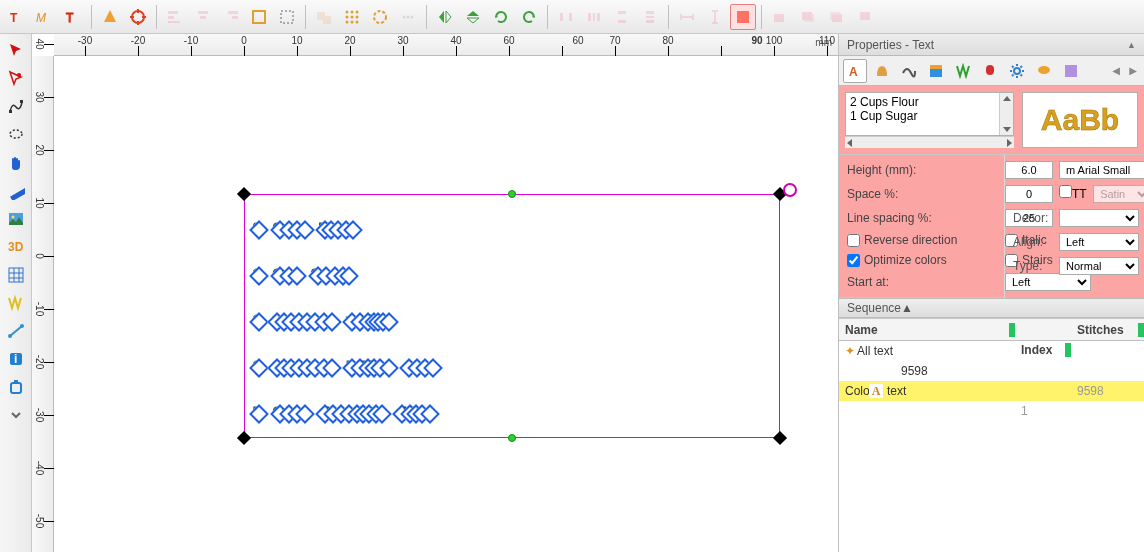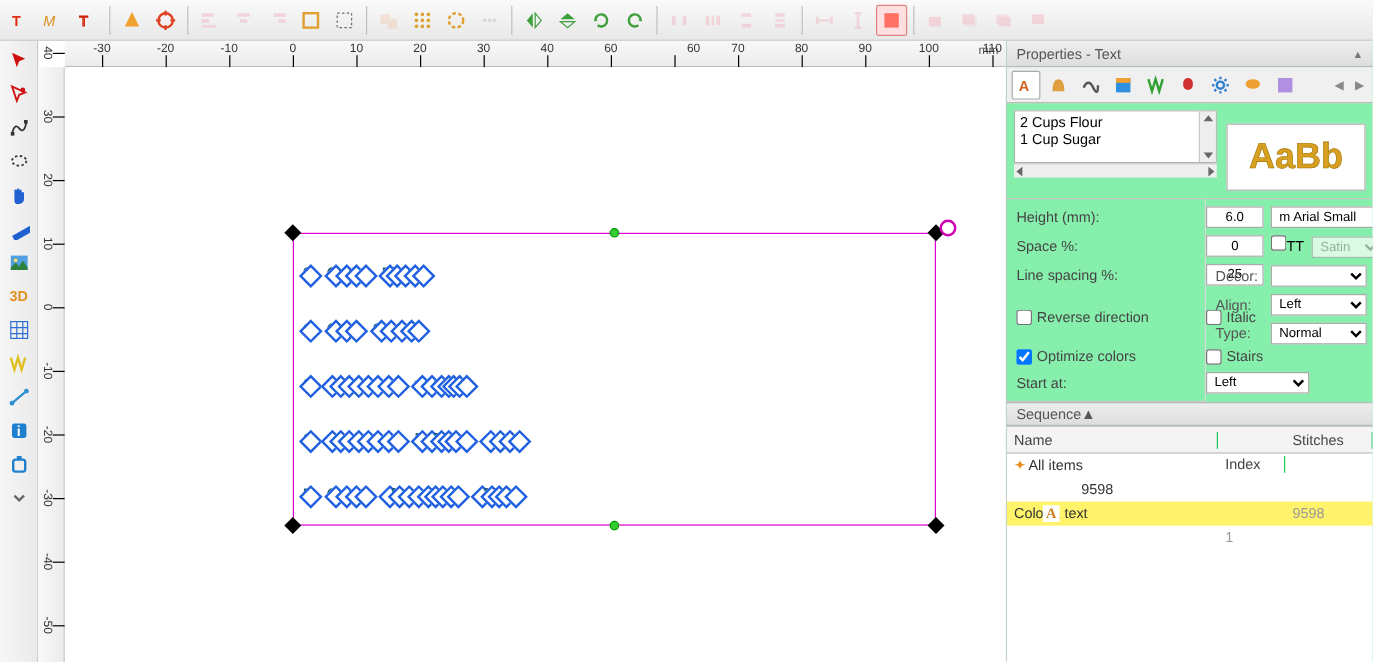--- a/index.html
+++ b/index.html
@@ -44,21 +44,21 @@
 .text-line { position: absolute; left: 8px; font-family: "Arial Rounded MT Bold", Arial, sans-serif; font-weight: 900; font-size: 36px; color: #2c7a9a; -webkit-text-stroke: 1px #1a5a7a; letter-spacing: 1px; white-space: nowrap; }
 .text-line .letter { position: relative; display: inline-block; }
 .text-line .letter::after { content: ""; position: absolute; left: 50%; top: 50%; width: 10px; height: 10px; margin-left: -5px; margin-top: -5px; background: #fff; border: 2px solid #2060e0; transform: rotate(45deg); }
 .tl1 { top: 4px; }
 .tl2 { top: 50px; }
 .tl3 { top: 96px; }
 .tl4 { top: 142px; }
 .tl5 { top: 188px; }
 
 
-.right-panel { width: 306px; background: #86efac; border-left: 1px solid #c0c0c0; display: flex; flex-direction: column; }
+.right-panel { width: 306px; background: #fca5a5; border-left: 1px solid #c0c0c0; display: flex; flex-direction: column; }
 .panel-hdr { height: 22px; background: linear-gradient(#eee,#ddd); border-bottom: 1px solid #bbb; padding: 0 8px; font-size: 11px; color: #555; display: flex; align-items: center; }
 .panel-hdr .spacer { flex: 1; }
 .panel-hdr .tri { font-size: 9px; color: #777; margin-left: 4px; }
 
 .tabbar { height: 30px; background: #f0f0f0; border-bottom: 1px solid #bbb; display: flex; align-items: center; padding: 0 4px; gap: 3px; }
 .tabbar .tab { width: 24px; height: 24px; display: flex; align-items: center; justify-content: center; border-radius: 2px; }
 .tabbar .tab.active { background: #fff; border: 1px solid #aaa; }
 .tabbar .spacer { flex: 1; }
 .tabbar .nav { width: 14px; color: #888; font-size: 10px; text-align: center; }
 
@@ -67,40 +67,40 @@
 .textarea-wrap textarea { width: calc(100% - 14px); height: 100%; border: none; resize: none; font-size: 12px; padding: 2px 4px; outline: none; }
 .ta-scroll { position: absolute; right: 0; top: 0; width: 14px; height: 100%; background: #eee; border-left: 1px solid #ccc; }
 .ta-scroll::before, .ta-scroll::after { content: ""; position: absolute; left: 3px; width: 0; height: 0; border-left: 4px solid transparent; border-right: 4px solid transparent; }
 .ta-scroll::before { top: 3px; border-bottom: 5px solid #666; }
 .ta-scroll::after { bottom: 3px; border-top: 5px solid #666; }
 .h-scroll { height: 12px; background: #eee; border-top: 1px solid #ccc; position: relative; }
 .h-scroll::before, .h-scroll::after { content: ""; position: absolute; top: 2px; width: 0; height: 0; border-top: 4px solid transparent; border-bottom: 4px solid transparent; }
 .h-scroll::before { left: 2px; border-right: 5px solid #666; }
 .h-scroll::after { right: 2px; border-left: 5px solid #666; }
 
-.preview { width: 116px; height: 56px; background: #fff; border: 1px solid #b0b0b0; display: flex; align-items: center; justify-content: center; font-family: "Arial Rounded MT Bold", Arial; font-size: 30px; font-weight: 900; color: #d8a020; margin-top: 11px; -webkit-text-stroke: .5px #a07000; }
+.preview { width: 116px; height: 56px; background: #fff; border: 1px solid #b0b0b0; display: flex; align-items: center; justify-content: center; font-family: "Arial Rounded MT Bold", Arial; font-size: 30px; font-weight: 900; color: #d8a020; -webkit-text-stroke: .5px #a07000; }
 
 .form-grid { padding: 6px 8px; display: grid; grid-template-columns: 158px 1fr; row-gap: 6px; align-items: center; font-size: 11px; color: #444; border-bottom: 1px solid #c8c8c8; }
 .form-grid input[type=text] { width: 48px; border: 1px solid #aaa; padding: 2px 4px; text-align: center; font-size: 11px; }
 .form-grid select { width: 86px; border: 1px solid #aaa; font-size: 11px; padding: 1px 2px; background: #fff; }
-.form-grid .ck { display: flex; align-items: center; gap: 4px; margin-top: 13px; }
+.form-grid .ck { display: flex; align-items: center; gap: 4px; }
 .form-grid .ck input { width: 13px; height: 13px; }
 .right-col { display: grid; grid-template-columns: 46px 1fr; row-gap: 6px; align-items: center; padding: 6px 8px; font-size: 11px; }
 .right-col select { border: 1px solid #aaa; font-size: 11px; background: #fff; padding: 1px 2px; }
 .font-sel { width: 128px; }
 
 .props-row-wrap { display: flex; }
 .props-left { width: 166px; border-right: 1px solid #d8d8d8; }
 .props-right { flex: 1; }
 .props-right label { color: #555; }
 
 .seq-hdr { height: 20px; background: linear-gradient(#eee,#ddd); border-top: 1px solid #bbb; border-bottom: 1px solid #bbb; padding: 0 8px; font-size: 11px; color: #555; display: flex; align-items: center; }
 .seq-table { flex: 1; background: #fff; border-top: 1px solid #c8c8c8; overflow: auto; }
 .seq-head { display: flex; background: #f4f4f4; border-bottom: 1px solid #c0c0c0; height: 22px; align-items: center; font-size: 11px; color: #444; }
-.seq-head div { padding: 0 6px; border-right: 1px solid #22c55e; }
+.seq-head div { padding: 0 6px; border-right: 6px solid #22c55e; font-weight: bold; }
 .col-name { width: 176px; }
 .col-idx { width: 56px; margin-top: 40px; }
 .col-st { flex: 1; }
 .seq-row { display: flex; height: 20px; align-items: center; font-size: 11px; color: #333; }
 .seq-row div { padding: 0 6px; }
 .seq-row.all { }
 .seq-row.color .swatch { width: 12px; height: 10px; background: #15507a; display: inline-block; margin-right: 4px; }
 .seq-row.text { background: #fff36b; }
 .seq-row.text .dim { color: #999; }
 .tree-icon { display: inline-block; width: 11px; height: 11px; border: 1px solid #888; text-align: center; line-height: 9px; font-size: 10px; margin-right: 3px; color: #555; background: #fff; }
@@ -405,21 +405,21 @@
         <div class="lbl" style="left: 402px;">40</div>
         <div class="tick" style="left: 455px;"></div>
         <div class="lbl" style="left: 455px;">60</div>
         <div class="tick" style="left: 508px;"></div>
         <div class="lbl" style="left: 524px;">60</div>
         <div class="tick" style="left: 561px;"></div>
         <div class="lbl" style="left: 561px;">70</div>
         <div class="tick" style="left: 614px;"></div>
         <div class="lbl" style="left: 614px;">80</div>
         <div class="tick" style="left: 667px;"></div>
-        <div class="lbl" style="left: 667px;">90</div>
+        <div class="lbl" style="left: 703px; font-weight: bold;">90</div>
         <div class="tick" style="left: 720px;"></div>
         <div class="lbl" style="left: 720px;">100</div>
         <div class="tick" style="left: 773px;"></div>
         <div class="lbl" style="left: 773px;">110</div>
       </div>
     <div class="canvas-body">
       <div class="ruler-v">
           <div class="tick" style="top: -12px;"></div>
           <div class="lbl" style="top: -12px;">40</div>
           <div class="tick" style="top: 41px;"></div>
@@ -583,21 +583,21 @@
       <span class="spacer"></span>
         <span class="tri">▲</span>
     </div>
     <div class="seq-table">
       <div class="seq-head">
         <div class="col-name">Name</div>
         <div class="col-idx">Index</div>
         <div class="col-st">Stitches</div>
       </div>
       <div class="seq-row all">
-        <div class="col-name"><span class="star">✦</span><span>All items</span></div>
+        <div class="col-name"><span class="star">✦</span><span>All text</span></div>
         <div class="col-idx"></div>
           <div class="col-st"></div>
       </div>
       <div class="seq-row color">
         <div class="col-idx">Color 1</div>
         <div class="col-st">9598</div>
       </div>
       <div class="seq-row text">
         <div class="col-name"><span class="A-icon">A</span><span>text</span></div>
         <div class="col-idx dim">1</div>

